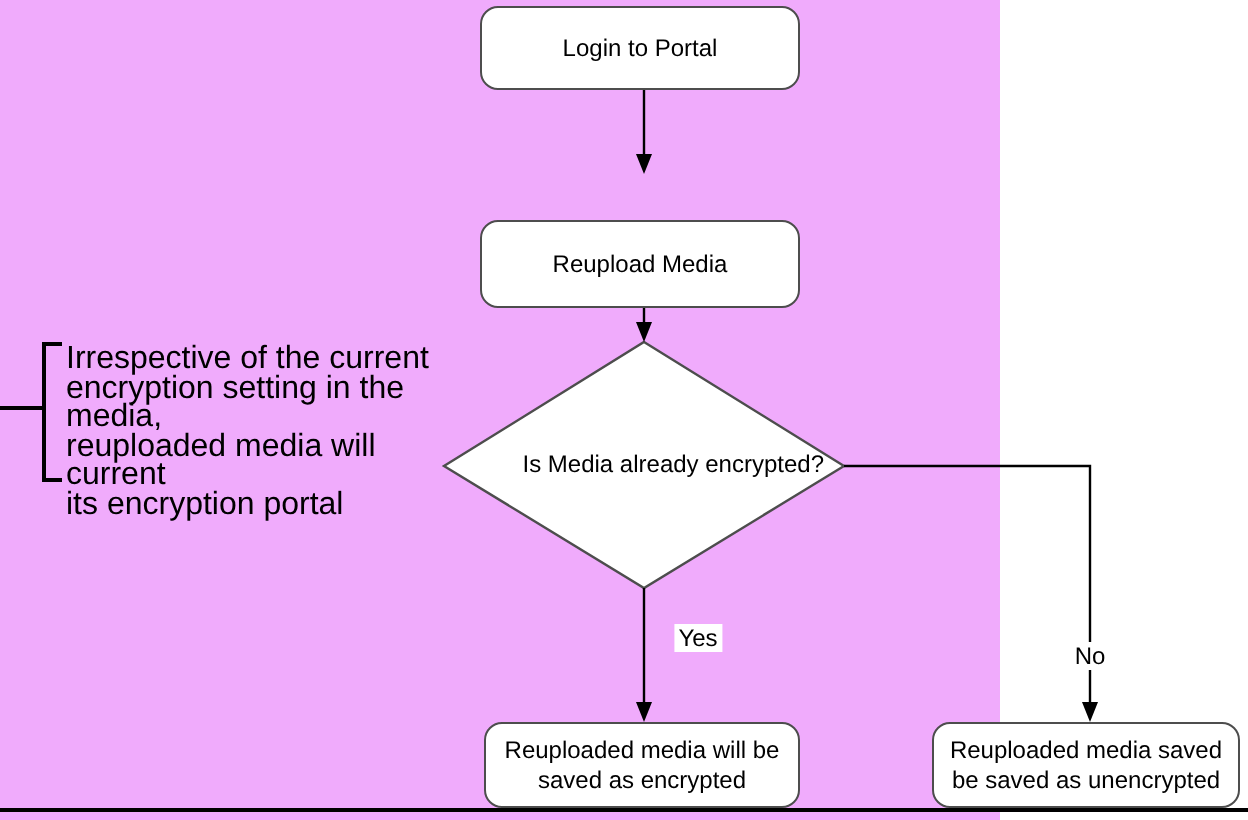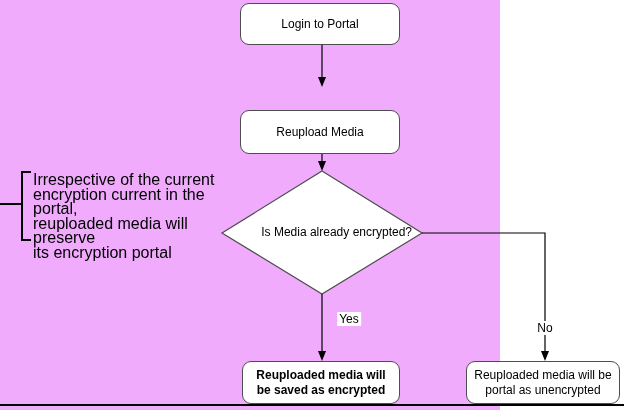--- a/index.html
+++ b/index.html
@@ -33,21 +33,21 @@
     justify-content: center;
     text-align: center;
     font-size: 12px;
     color: #000000;
     line-height: 15px;
     padding: 2px 6px;
     z-index: 2;
   }
   .node-login      { left: 240px; top: 3px;   width: 160px; height: 42px; }
   .node-reupload   { left: 240px; top: 87px;  width: 160px; height: 44px; margin-top: 23px; }
-  .node-encrypted  { left: 242px; top: 361px; width: 158px; height: 43px; font-weight: bold; }
+  .node-encrypted  { left: 242px; top: 361px; width: 158px; height: 43px; }
   .node-unencrypted{ left: 466px; top: 361px; width: 154px; height: 43px; }
   .diamond-label {
     position: absolute;
     left: 232px; top: 225px;
     width: 180px;
     text-align: right;
     font-size: 12px;
     color: #000000;
     white-space: nowrap;
     z-index: 2;
@@ -113,28 +113,28 @@
     <span>Reupload Media</span>
   </div>
 
   <div class="diamond-label">Is Media already encrypted?</div>
 
   <div class="node node-encrypted">
     <span>Reuploaded media will be saved as encrypted</span>
   </div>
 
   <div class="node node-unencrypted">
-    <span>Reuploaded media will be portal as unencrypted</span>
+    <span>Reuploaded media saved be saved as unencrypted</span>
   </div>
 
   <div class="edge-label edge-label-yes">Yes</div>
   <div class="edge-label edge-label-no">No</div>
 
   <div class="annotation">
     <div>Irrespective of the current</div>
-    <div>encryption current in the portal,</div>
-    <div>reuploaded media will preserve</div>
+    <div>encryption setting in the media,</div>
+    <div>reuploaded media will current</div>
     <div>its encryption portal</div>
   </div>
 
   <div class="bottom-line"></div>
 
 </div>
 
 </body></html>

